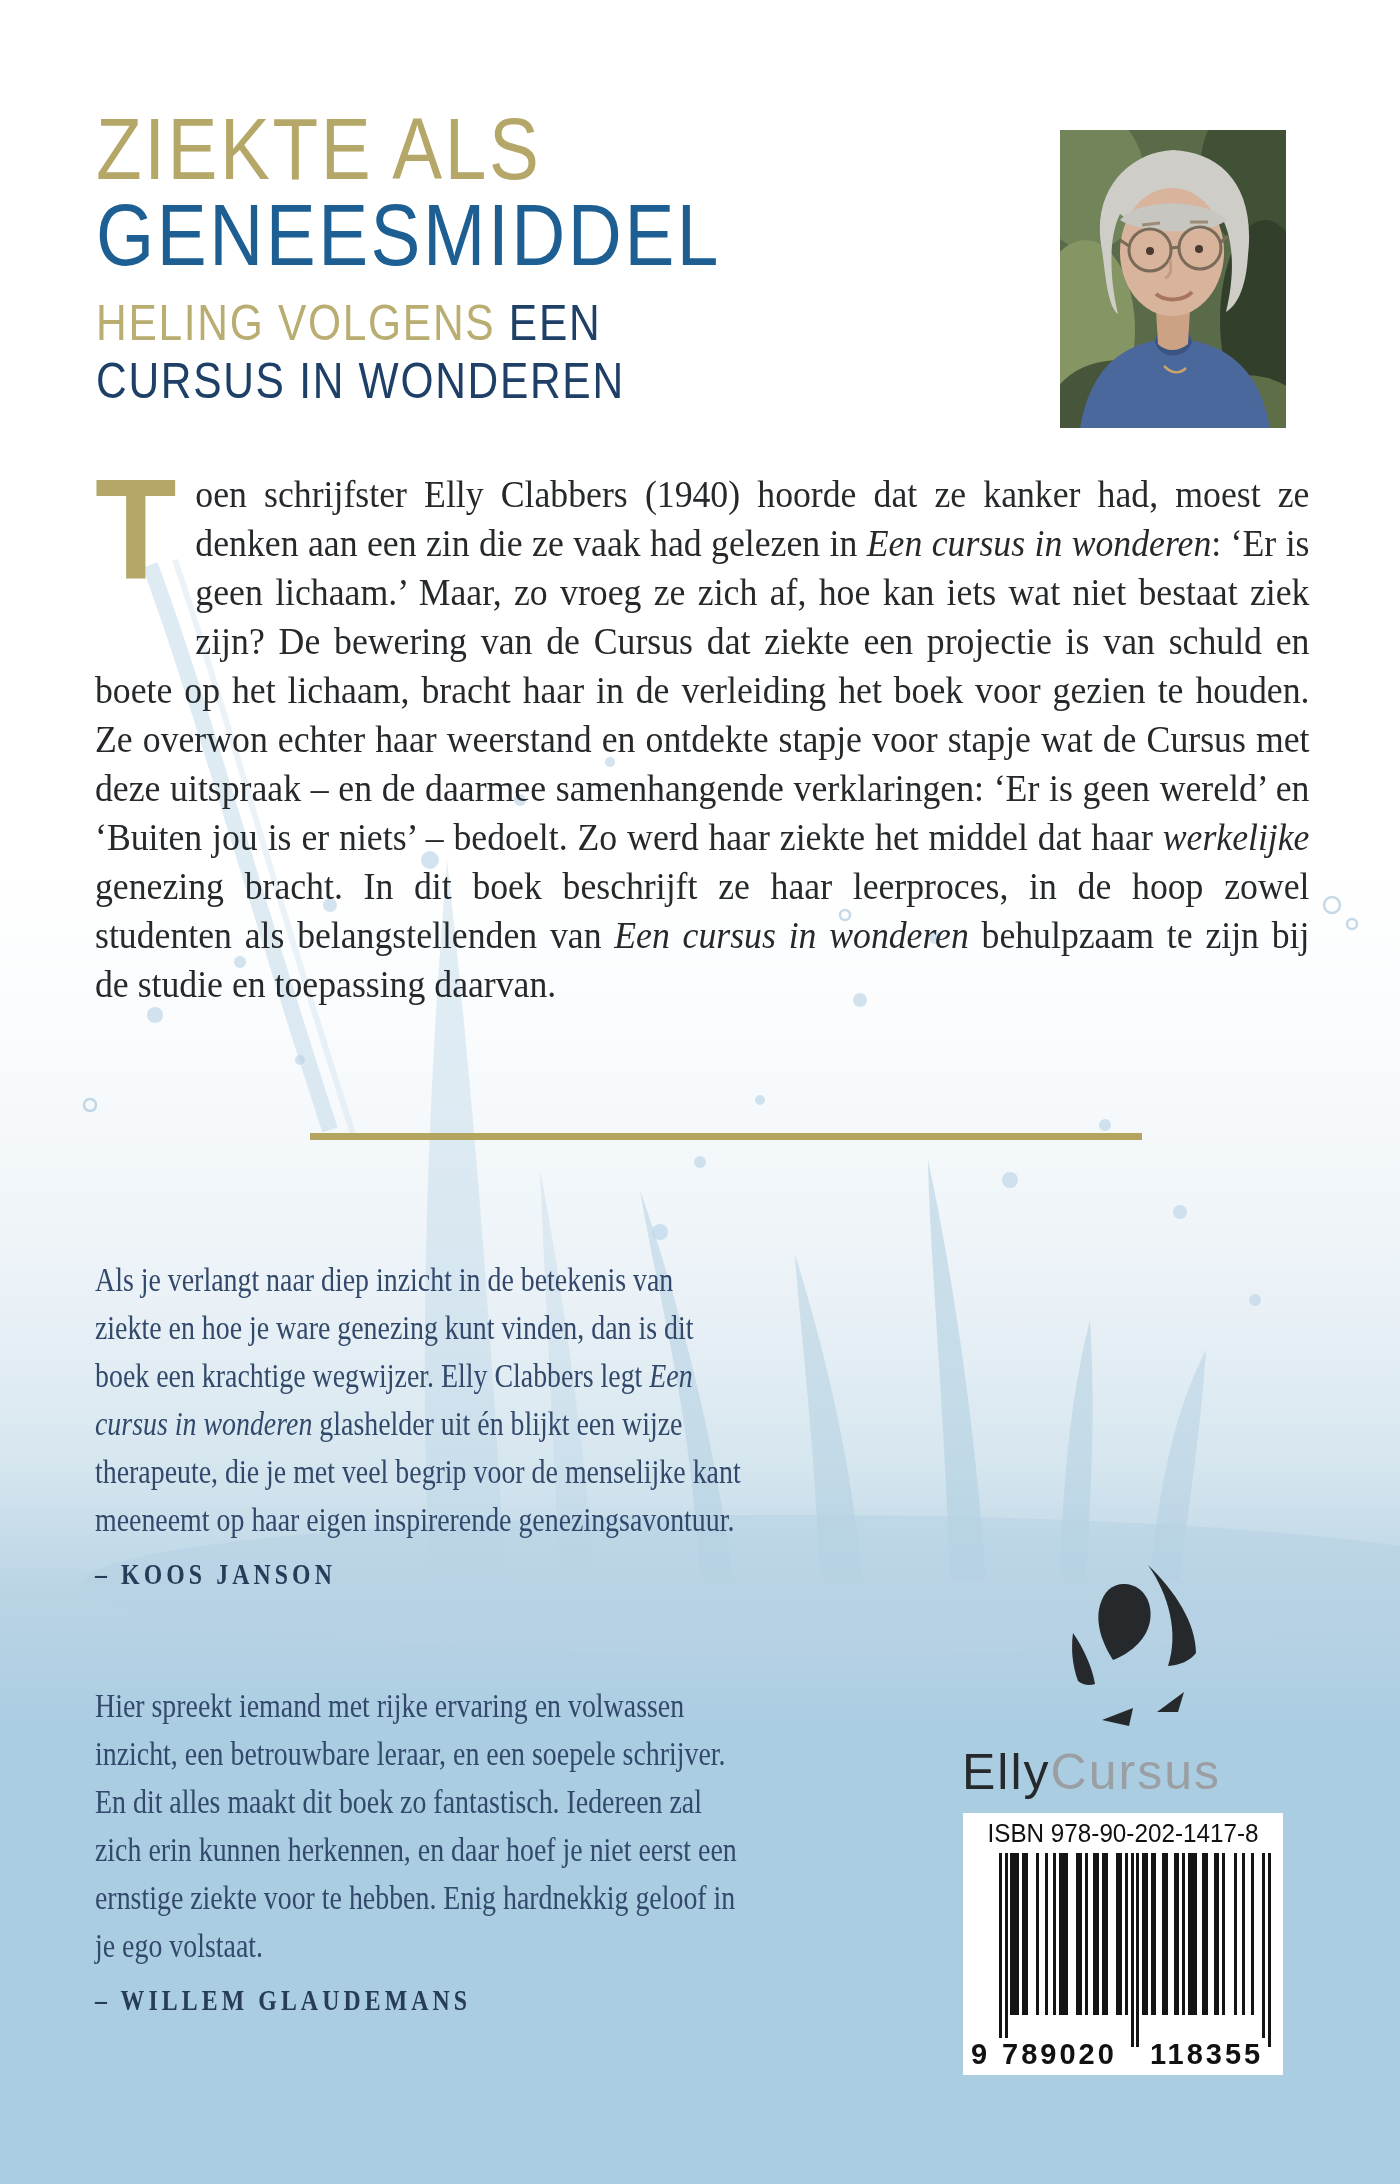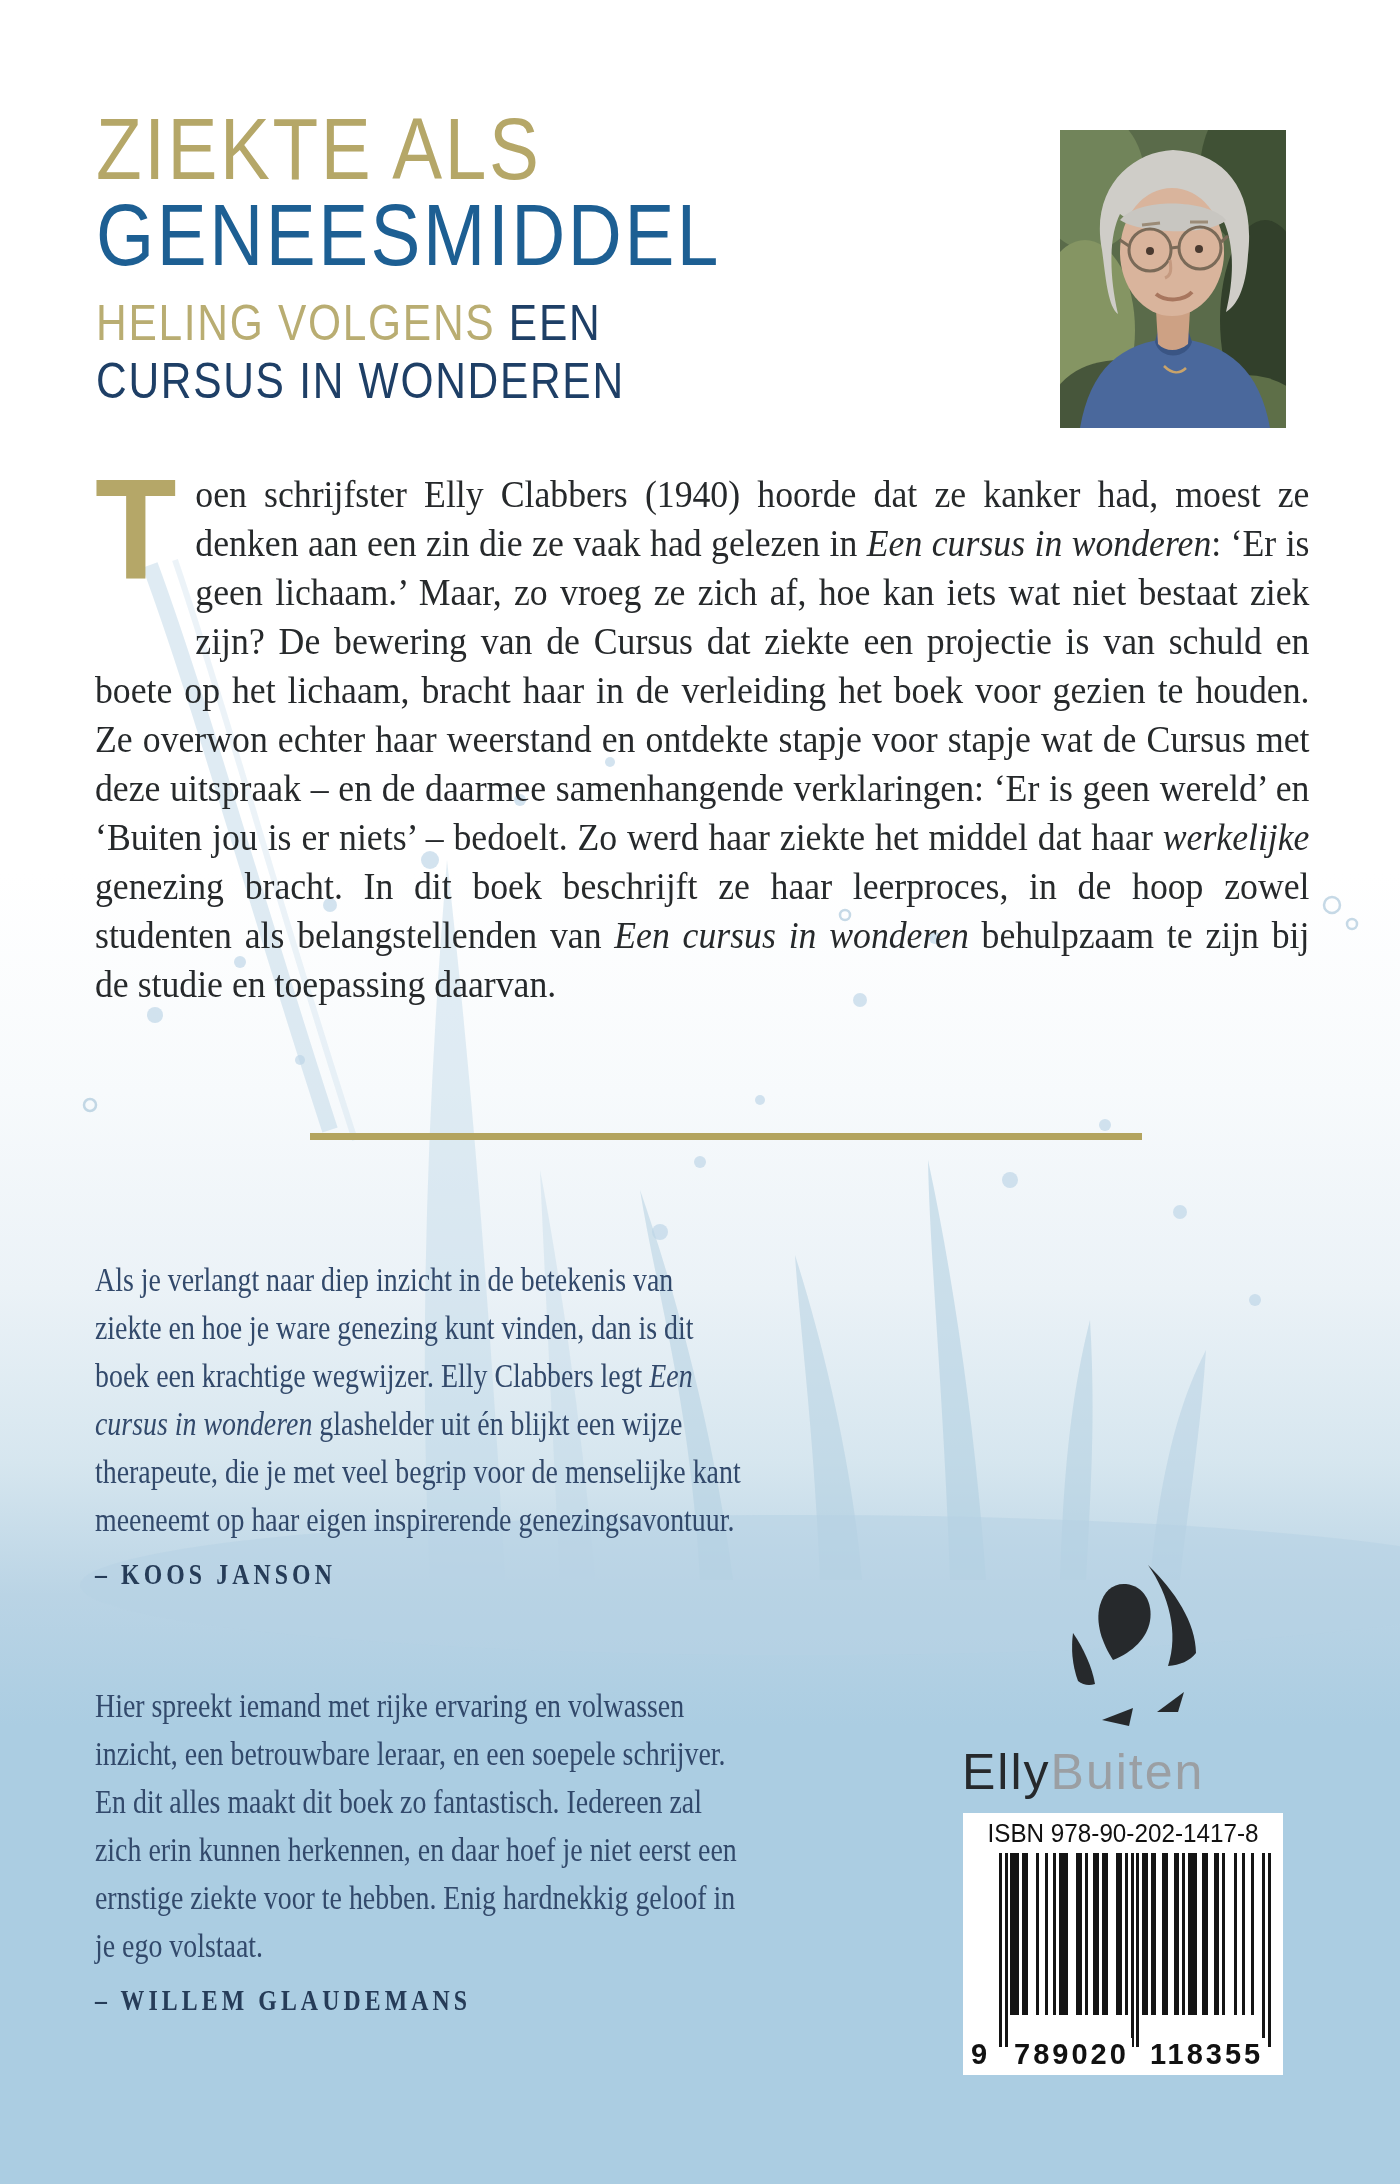--- a/index.html
+++ b/index.html
@@ -57,21 +57,21 @@
   
   #barcode-panel{position:absolute;left:963px;top:1813px;width:320px;height:262px;
                  background:#ffffff;}
   #isbn-label{position:absolute;left:0;top:6px;width:100%;text-align:center;
               font-family:"Liberation Sans", sans-serif;font-size:25px;
               color:#111;transform:scaleX(.97);}
   #barcode-bars{position:absolute;left:36px;top:40px;}
   .ean-digit{position:absolute;bottom:4px;font-family:"Liberation Sans", sans-serif;
              font-weight:bold;font-size:29px;letter-spacing:3px;color:#111;}
   #ean-digit-first{left:8px;}
-  #ean-digits-left{left:48px;background:#fff;padding:0 3px;}
+  #ean-digits-left{left:36px;background:#fff;padding:0 3px;}
   #ean-digits-right{left:184px;background:#fff;padding:0 3px;}
 </style>
 </head>
 <body>
 
 <div id="page">
 
   <svg id="splash-art" width="1400" height="2184" viewBox="0 0 1400 2184" aria-hidden="true">
 
     <path d="M150,565 C200,700 255,900 330,1130" fill="none" stroke="rgba(185,210,228,.45)" stroke-width="16"></path>
@@ -175,21 +175,21 @@
 
   <svg id="publisher-logo" viewBox="0 0 180 192" aria-hidden="true">
     <g fill="#26292c">
       <path d="M86,31 C104,33 113,50 110,68 C107,85 93,99 73,107 C62,90 55,70 60,52 C64,38 73,30 86,31 Z"></path>
       <path d="M108,12 C135,38 156,70 156,100 C150,108 140,112 128,113 C139,80 129,42 108,12 Z"></path>
       <path d="M33,80 C44,96 52,114 55,131 C49,133 43,132 38,128 C32,112 31,95 33,80 Z"></path>
       <path d="M62,167 L93,155 L89,173 Z"></path>
       <path d="M117,159 L144,139 L138,159 Z"></path>
     </g>
   </svg>
-  <div id="publisher-name"><span class="ankh">Elly</span><span class="hermes">Buiten</span></div>
+  <div id="publisher-name"><span class="ankh">Elly</span><span class="hermes">Cursus</span></div>
 
   <div id="barcode-panel">
     <div id="isbn-label">ISBN 978-90-202-1417-8</div>
     <svg id="barcode-bars" width="272" height="194" viewBox="0 0 272 194" shape-rendering="crispEdges">
         <rect x="0.00" y="0" width="2.86" height="194" fill="#141414"></rect>
         <rect x="5.73" y="0" width="2.86" height="194" fill="#141414"></rect>
         <rect x="11.45" y="0" width="8.59" height="162" fill="#141414"></rect>
         <rect x="22.91" y="0" width="5.73" height="162" fill="#141414"></rect>
         <rect x="37.22" y="0" width="2.86" height="162" fill="#141414"></rect>
         <rect x="45.81" y="0" width="2.86" height="162" fill="#141414"></rect>

